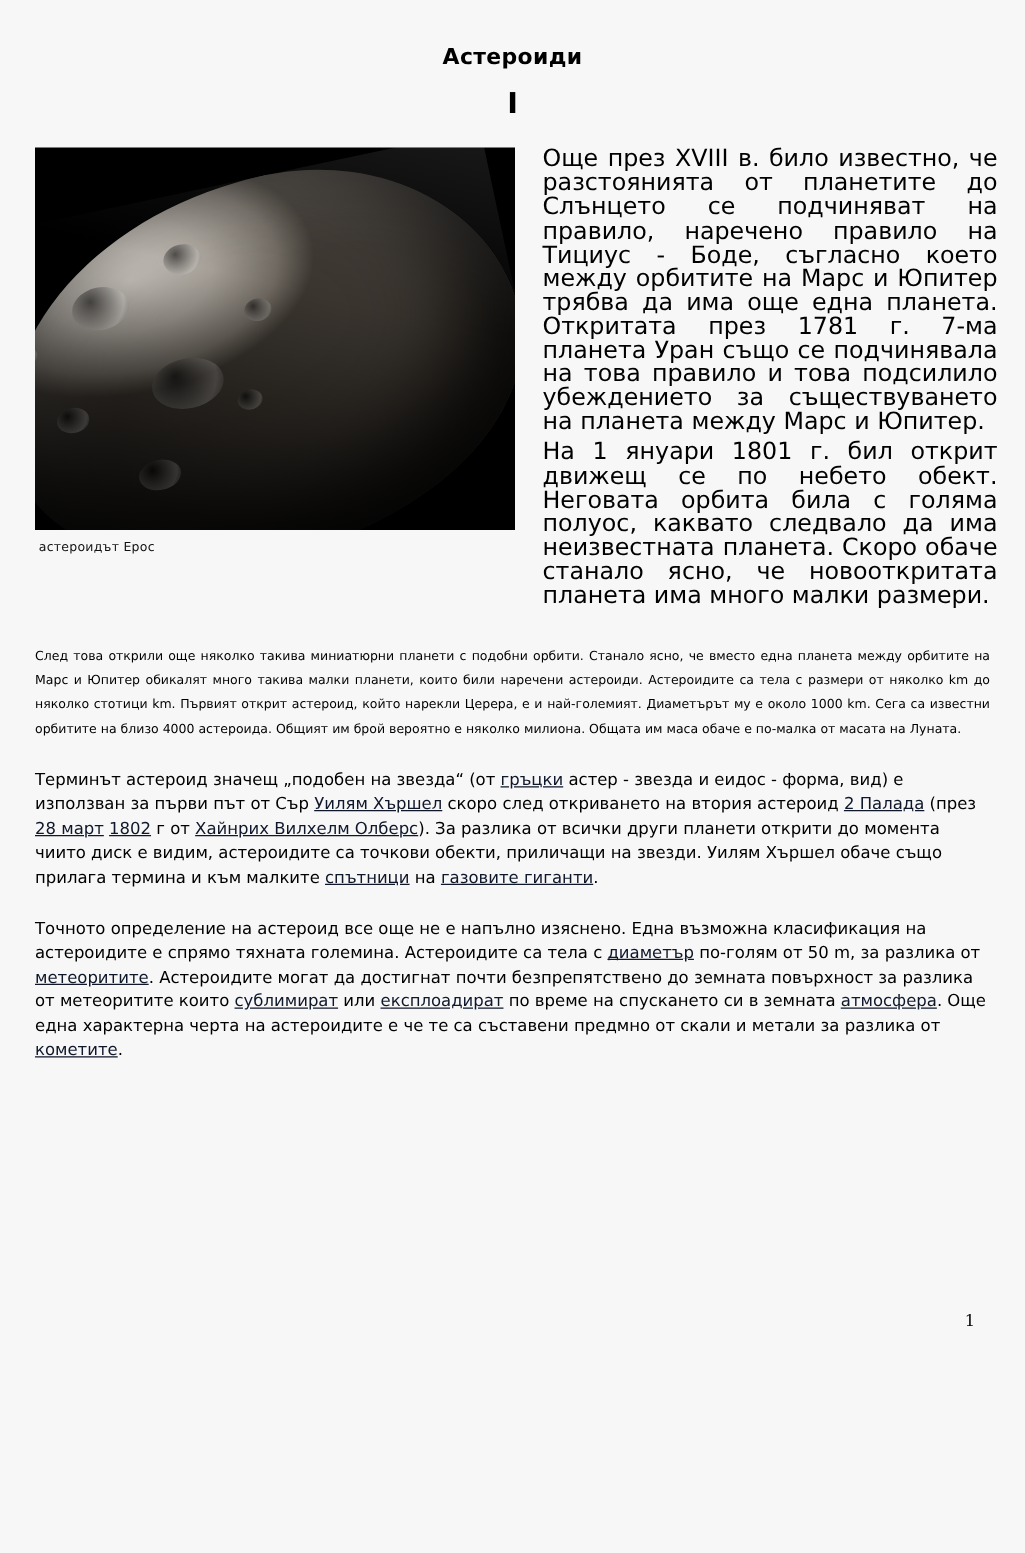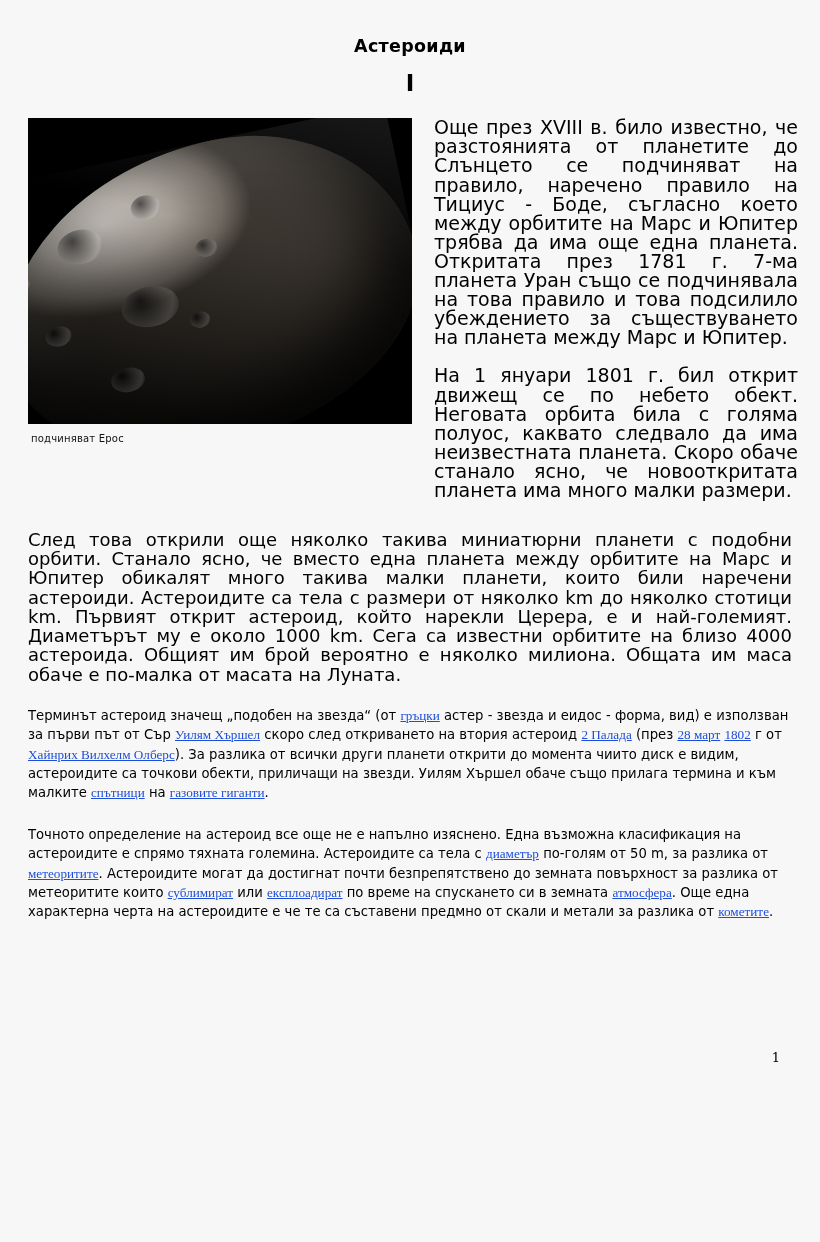--- a/index.html
+++ b/index.html
@@ -72,54 +72,53 @@
     width: 364px;
   }
   .right-col p {
     margin: 0;
     font-size: 19px;
     line-height: 19.1px;
     text-align: justify;
     text-justify: inter-word;
   }
   .right-col p + p {
-    margin-top: 19px;
+    margin-top: 5px;
   }
 
   
   .body-block {
     clear: both;
     padding-top: 30px;
   }
   .body-para {
     margin: 0;
-    font-size: 18px;
+    font-size: 10px;
     line-height: 19.2px;
     text-align: justify;
     text-justify: inter-word;
   }
   .section-heading {
     margin: 0;
     padding-top: 26px;
     font-size: 13.2px;
     font-style: italic;
     font-weight: normal;
     line-height: 19px;
   }
   .para-loose {
     margin: 0;
     padding-top: 22px;
     font-size: 13.2px;
     line-height: 19.4px;
     text-align: left;
   }
   a.link {
-    color: #1d4ed8;
+    color: #0f172a;
     text-decoration: underline;
-    font-family: Liberation Serif, serif;
   }
   .page-number {
     position: absolute;
     right: 40px;
     bottom: 42px;
     font-size: 13px;
     font-family: "DejaVu Serif", serif;
   }
 
   
@@ -165,21 +164,21 @@
           <div class="crater" style="left:70px;top:60px;width:46px;height:34px;"></div>
           <div class="crater" style="left:150px;top:40px;width:30px;height:24px;"></div>
           <div class="crater" style="left:120px;top:130px;width:58px;height:40px;"></div>
           <div class="crater" style="left:40px;top:150px;width:26px;height:20px;"></div>
           <div class="crater" style="left:205px;top:95px;width:22px;height:18px;"></div>
           <div class="crater" style="left:95px;top:205px;width:34px;height:24px;"></div>
           <div class="crater" style="left:185px;top:165px;width:20px;height:16px;"></div>
           <div class="crater" style="left:18px;top:95px;width:18px;height:14px;"></div>
         </div>
       </div>
-      <div class="figure-caption">подчиняват Ерос</div>
+      <div class="figure-caption">астероидът Ерос</div>
     </div>
 
     <div class="right-col">
       <p>Още през XVIII в. било известно, че разстоянията от планетите до Слънцето се подчиняват на правило, наречено правило на Тициус - Боде, съгласно което между орбитите на Марс и Юпитер трябва да има още една планета. Откритата през 1781 г. 7-ма планета Уран също се подчинявала на това правило и това подсилило убеждението за съществуването на планета между Марс и Юпитер.</p>
       <p>На 1 януари 1801 г. бил открит движещ се по небето обект. Неговата орбита била с голяма полуос, каквато следвало да има неизвестната планета. Скоро обаче станало ясно, че новооткритата планета има много малки размери.</p>
     </div>
   </div>
 
   <div class="body-block">
     <p class="body-para">След това открили още няколко такива миниатюрни планети с подобни орбити. Станало ясно, че вместо една планета между орбитите на Марс и Юпитер обикалят много такива малки планети, които били наречени астероиди. Астероидите са тела с размери от няколко km до няколко стотици km. Първият открит астероид, който нарекли Церера, е и най-големият. Диаметърът му е около 1000 km. Сега са известни орбитите на близо 4000 астероида. Общият им брой вероятно е няколко милиона. Общата им маса обаче е по-малка от масата на Луната.</p>

